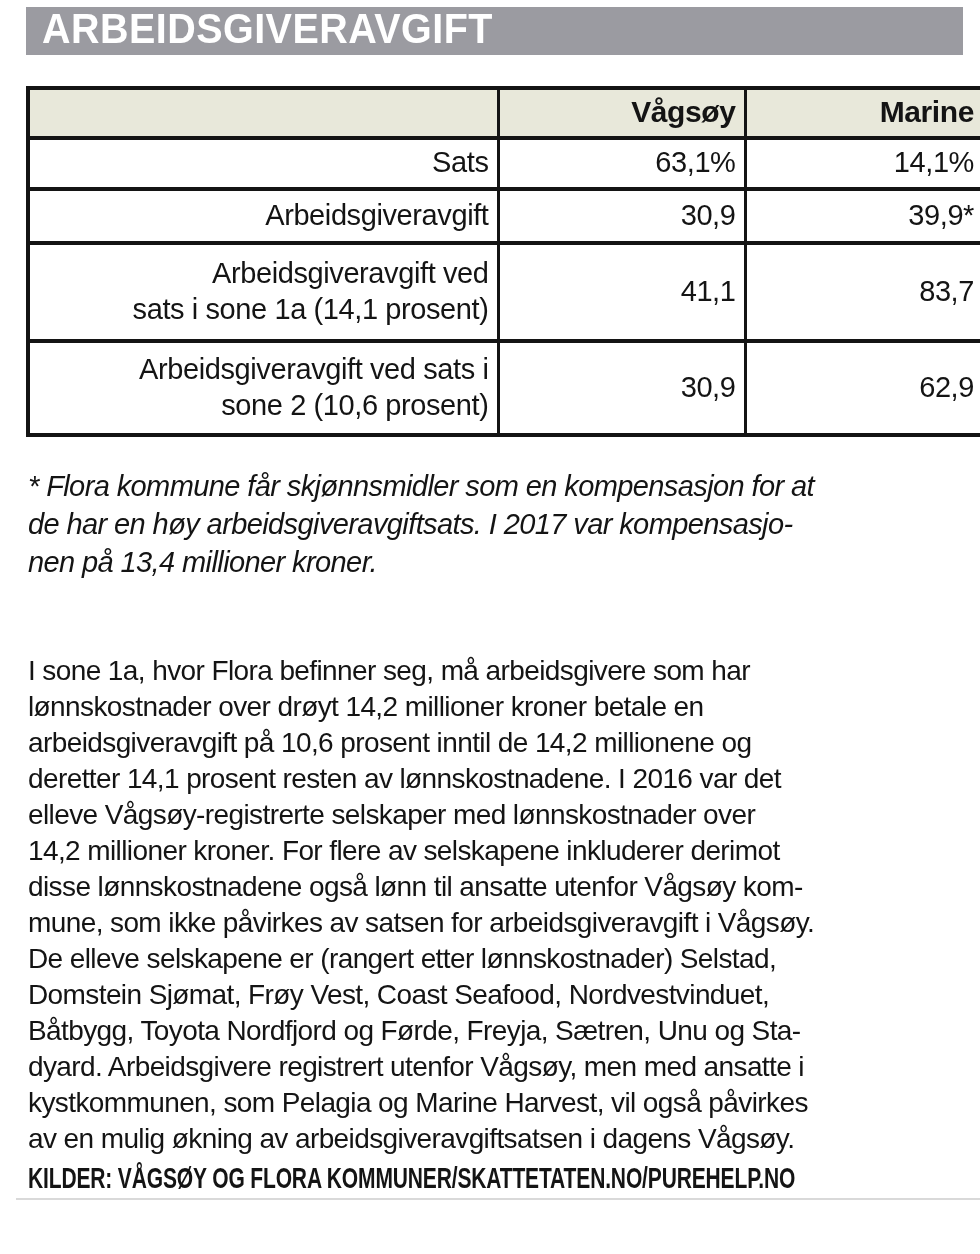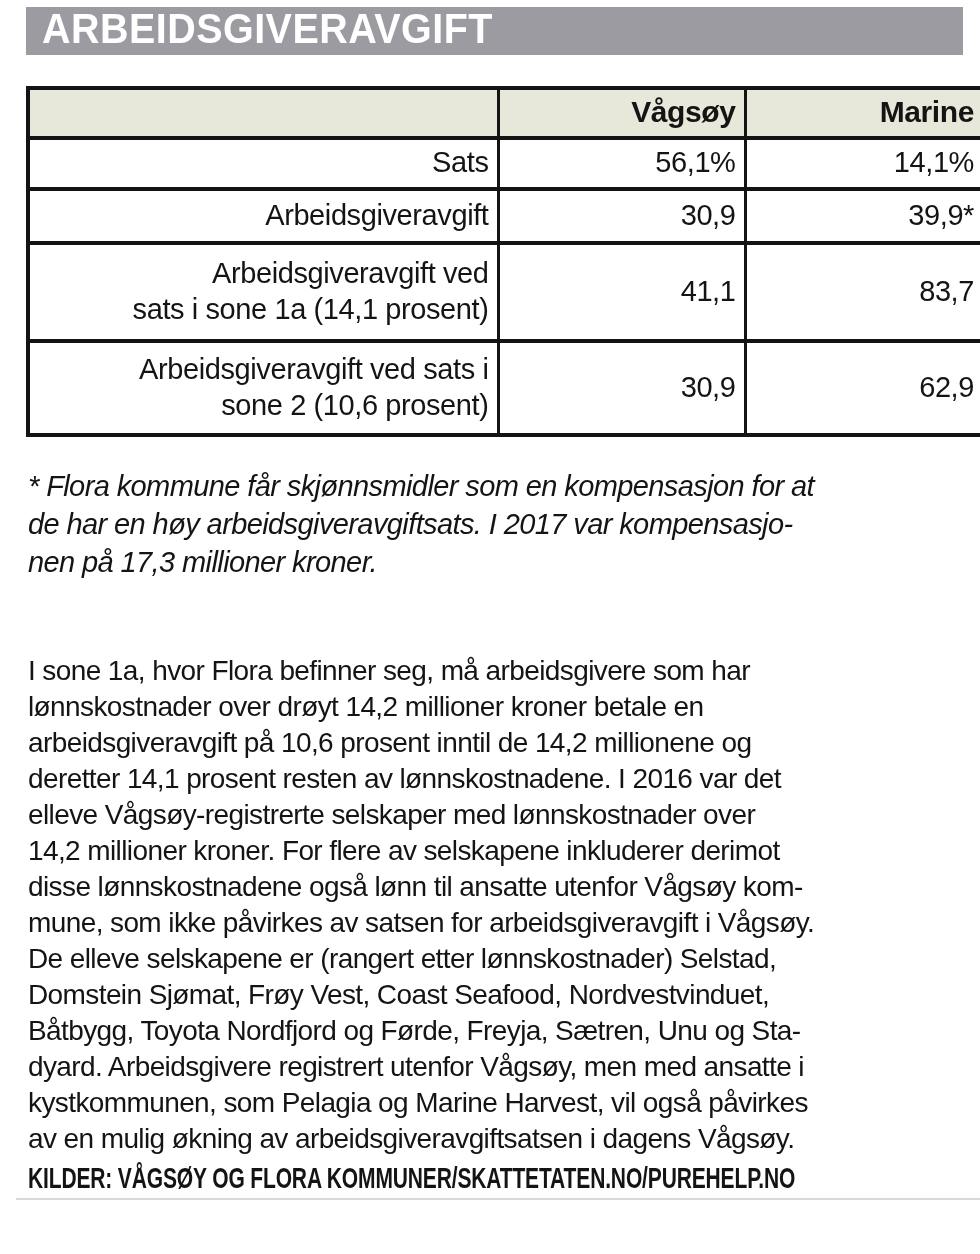--- a/index.html
+++ b/index.html
@@ -131,21 +131,21 @@
     <thead>
       <tr>
         <th></th>
         <th>Vågsøy</th>
         <th>Marine</th>
       </tr>
     </thead>
     <tbody>
       <tr class="row-sats">
         <td>Sats</td>
-        <td>56,1%</td>
+        <td>63,1%</td>
         <td>14,1%</td>
       </tr>
       <tr class="row-avgift">
         <td>Arbeidsgiveravgift</td>
         <td>30,9</td>
         <td>39,9*</td>
       </tr>
       <tr class="row-sone1">
         <td>Arbeidsgiveravgift ved
 sats i sone 1a (14,1 prosent)</td>
@@ -156,21 +156,21 @@
         <td>Arbeidsgiveravgift ved sats i
 sone 2 (10,6 prosent)</td>
         <td>30,9</td>
         <td>62,9</td>
       </tr>
     </tbody>
   </table>
 
   <div class="footnote">* Flora kommune får skjønnsmidler som en kompensasjon for at
 de har en høy arbeidsgiveravgiftsats. I 2017 var kompensasjo-
-nen på 17,3 millioner kroner.</div>
+nen på 13,4 millioner kroner.</div>
 
   <div class="body-text">I sone 1a, hvor Flora befinner seg, må arbeidsgivere som har
 lønnskostnader over drøyt 14,2 millioner kroner betale en
 arbeidsgiveravgift på 10,6 prosent inntil de 14,2 millionene og
 deretter 14,1 prosent resten av lønnskostnadene. I 2016 var det
 elleve Vågsøy-registrerte selskaper med lønnskostnader over
 14,2 millioner kroner. For flere av selskapene inkluderer derimot
 disse lønnskostnadene også lønn til ansatte utenfor Vågsøy kom-
 mune, som ikke påvirkes av satsen for arbeidsgiveravgift i Vågsøy.
 De elleve selskapene er (rangert etter lønnskostnader) Selstad,

